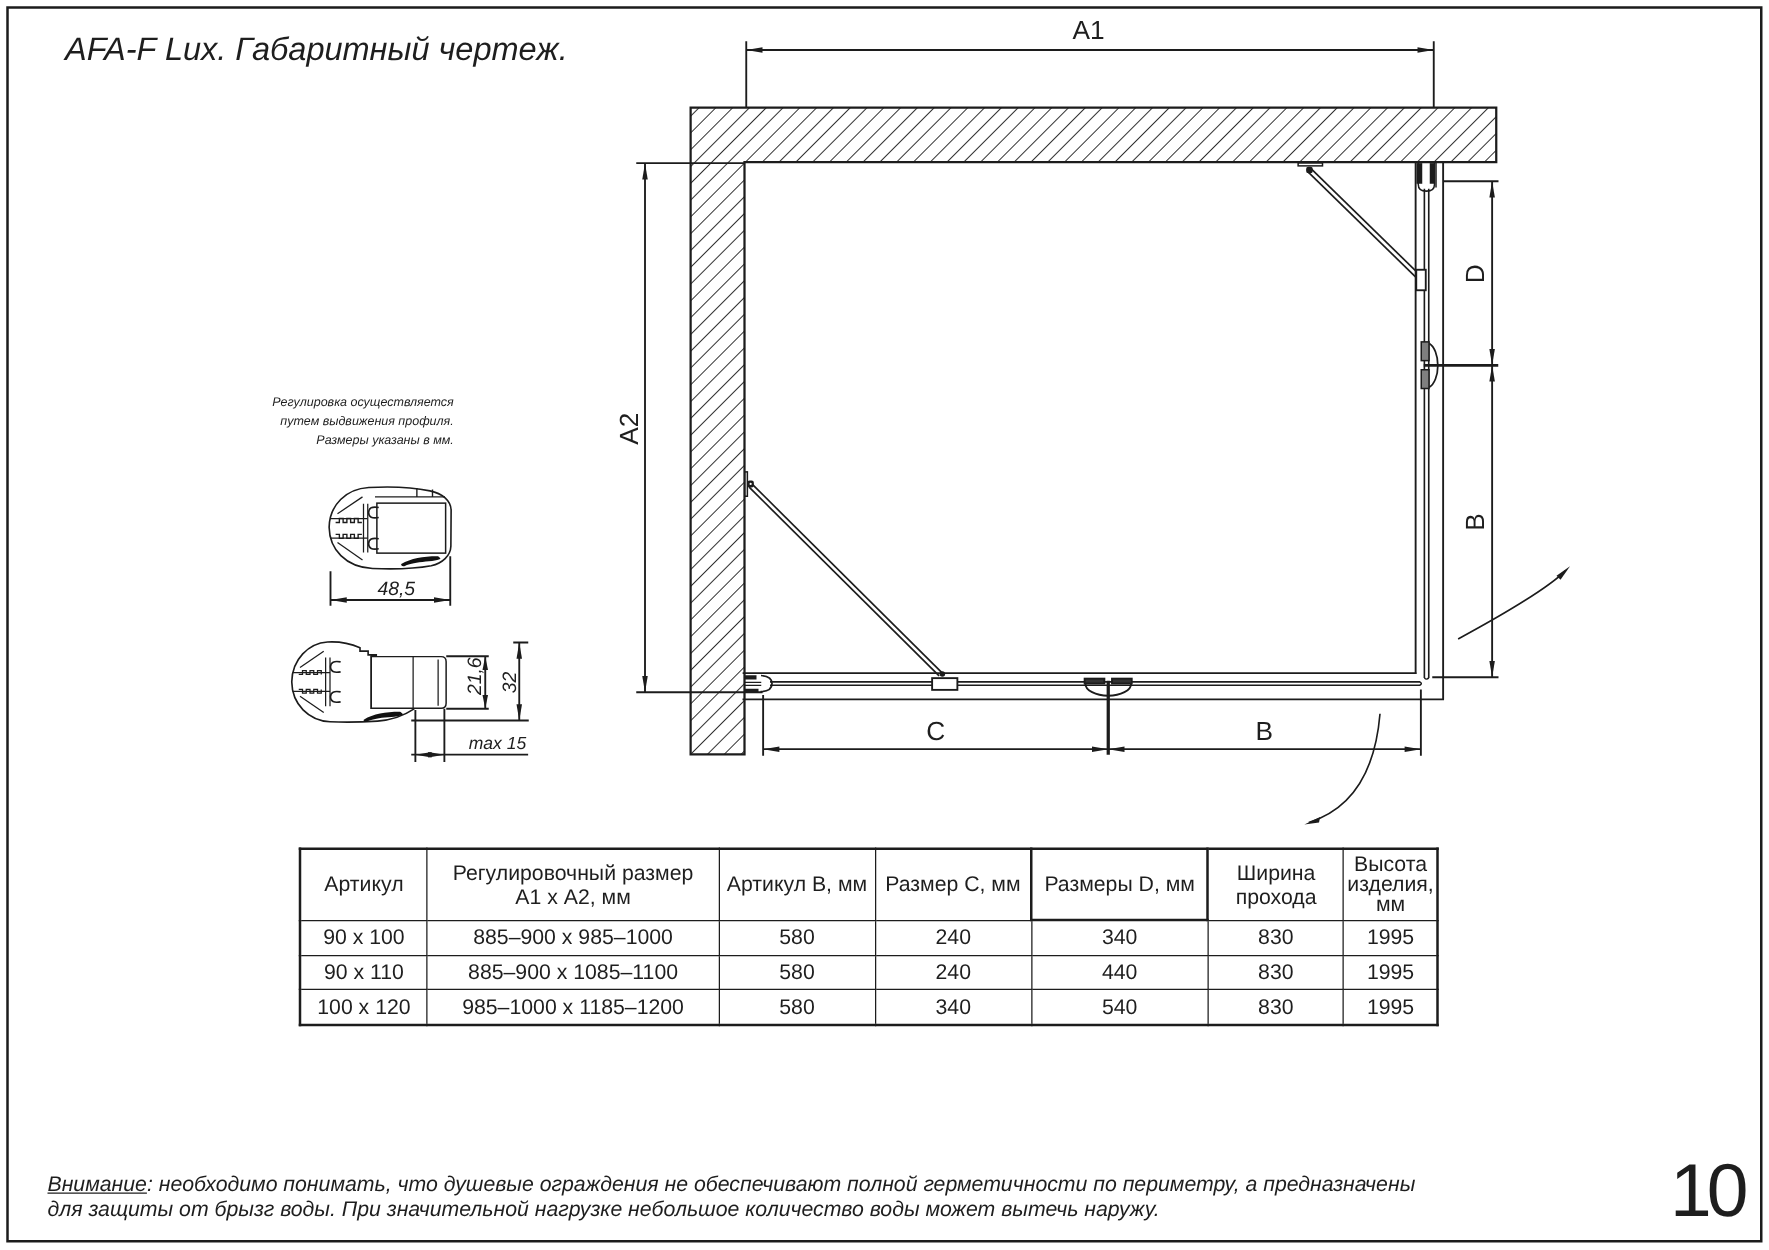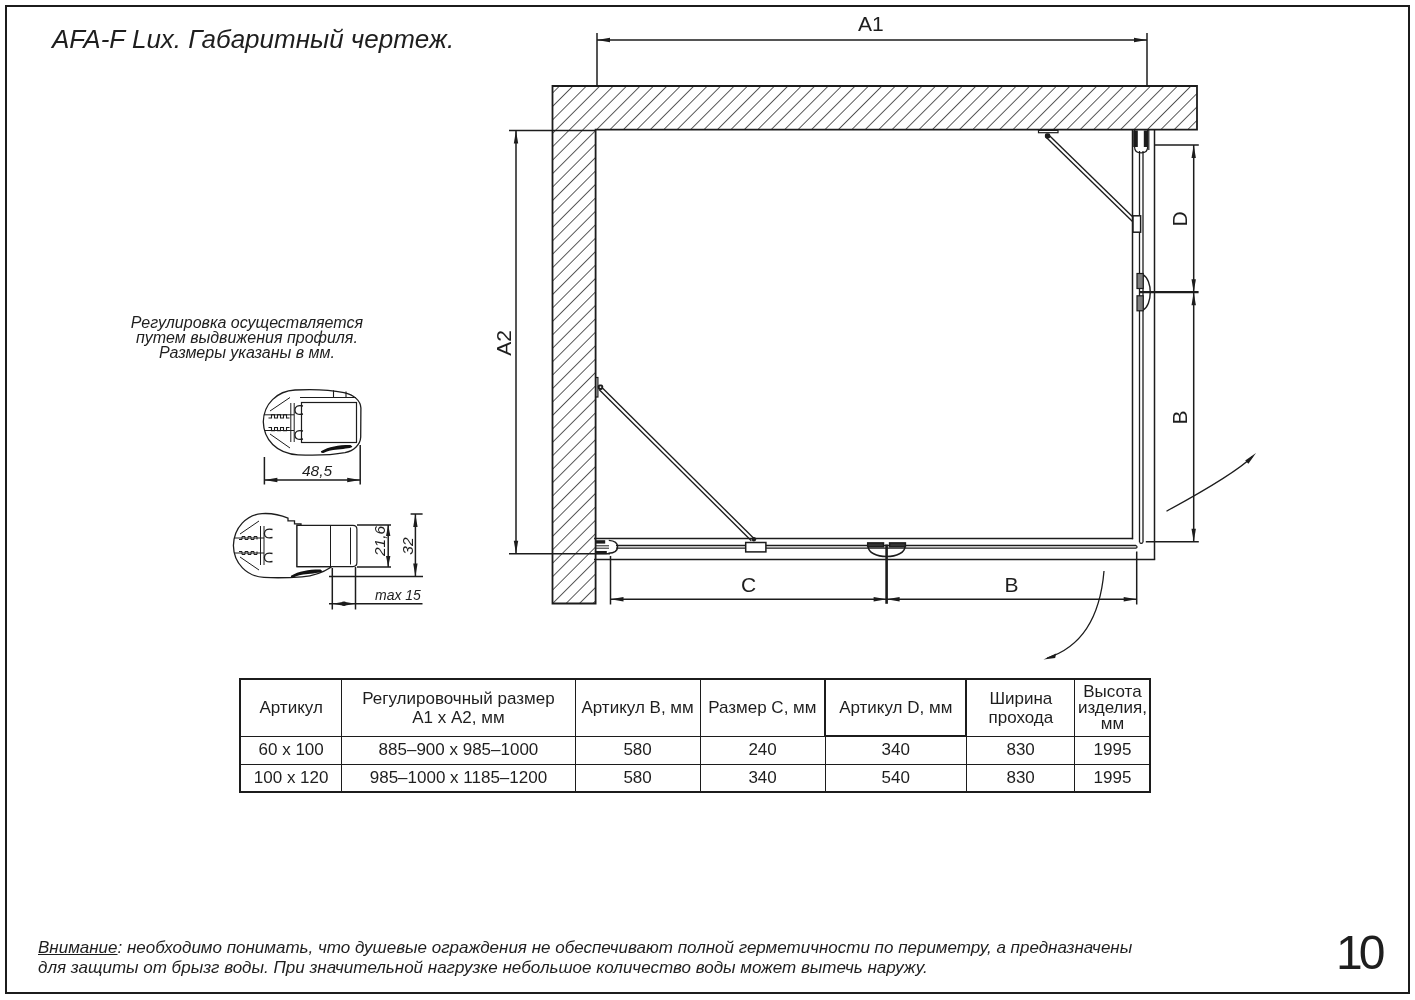--- a/index.html
+++ b/index.html
@@ -1,23 +1,23 @@
 <!DOCTYPE html>
 <html><head>
 <meta charset="utf-8">
 <style>
 html,body{margin:0;padding:0;background:#fff;}
 body{width:1415px;height:1000px;position:relative;overflow:hidden;filter:grayscale(1);
      font-family:"Liberation Sans",sans-serif;color:rgba(28,28,28,0.992);}
 .abs{position:absolute;}
 #pborder{position:absolute;left:5px;top:5px;width:1401px;height:985px;border:2px solid #1c1c1c;}
 #title{left:52px;top:24px;font-size:26px;font-style:italic;letter-spacing:0px;white-space:nowrap;}
-#note3{right:1052px;top:315px;font-size:16px;font-style:italic;text-align:center;line-height:15px;white-space:nowrap;}
+#note3{right:1052px;top:315px;font-size:10px;font-style:italic;text-align:right;line-height:15px;white-space:nowrap;}
 #btm{left:38px;top:938px;font-size:17px;font-style:italic;line-height:19.5px;white-space:nowrap;}
-#pageno{left:1336px;top:923px;font-size:48px;line-height:60px;letter-spacing:-4px;}
+#pageno{left:1336px;top:923px;font-size:60px;line-height:60px;letter-spacing:-4px;}
 #tbl{position:absolute;left:239px;top:678px;border-collapse:collapse;table-layout:fixed;border:2px solid #1c1c1c;
      font-size:17px;color:rgba(28,28,28,0.992);}
 #tbl td{border:1.4px solid #1c1c1c;text-align:center;vertical-align:middle;padding:0;
         overflow:hidden;}
 #tbl tr.hd td{height:55px;}
 #tbl tr.dr td{height:26.7px;}
 .small-lh{line-height:19px;}
 .mm-lh{line-height:16px;}
 svg{display:block;}
 text{fill-opacity:0.992;}
@@ -231,30 +231,39 @@
       <col style="width:141.3px">
       <col style="width:108.5px">
       <col style="width:75.6px">
 </colgroup>
 <tbody>
       <tr class="hd">
 <td>Артикул</td>
 <td class="small-lh">Регулировочный размер<br>А1 х А2, мм</td>
 <td>Артикул В, мм</td>
 <td>Размер С, мм</td>
-<td style="border-width:2.2px">Артикул D, мм</td>
+<td style="border-width:2.2px">Размеры D, мм</td>
 <td class="small-lh">Ширина<br>прохода</td>
 <td class="mm-lh">Высота<br>изделия,<br>мм</td>
 </tr>
 <tr class="dr">
-        <td>60 х 100</td>
+        <td>90 х 100</td>
         <td>885–900 х 985–1000</td>
         <td>580</td>
         <td>240</td>
         <td>340</td>
+        <td>830</td>
+        <td>1995</td>
+      </tr>
+<tr class="dr">
+        <td>90 х 110</td>
+        <td>885–900 х 1085–1100</td>
+        <td>580</td>
+        <td>240</td>
+        <td>440</td>
         <td>830</td>
         <td>1995</td>
       </tr>
 <tr class="dr">
         <td>100 х 120</td>
         <td>985–1000 х 1185–1200</td>
         <td>580</td>
         <td>340</td>
         <td>540</td>
         <td>830</td>

